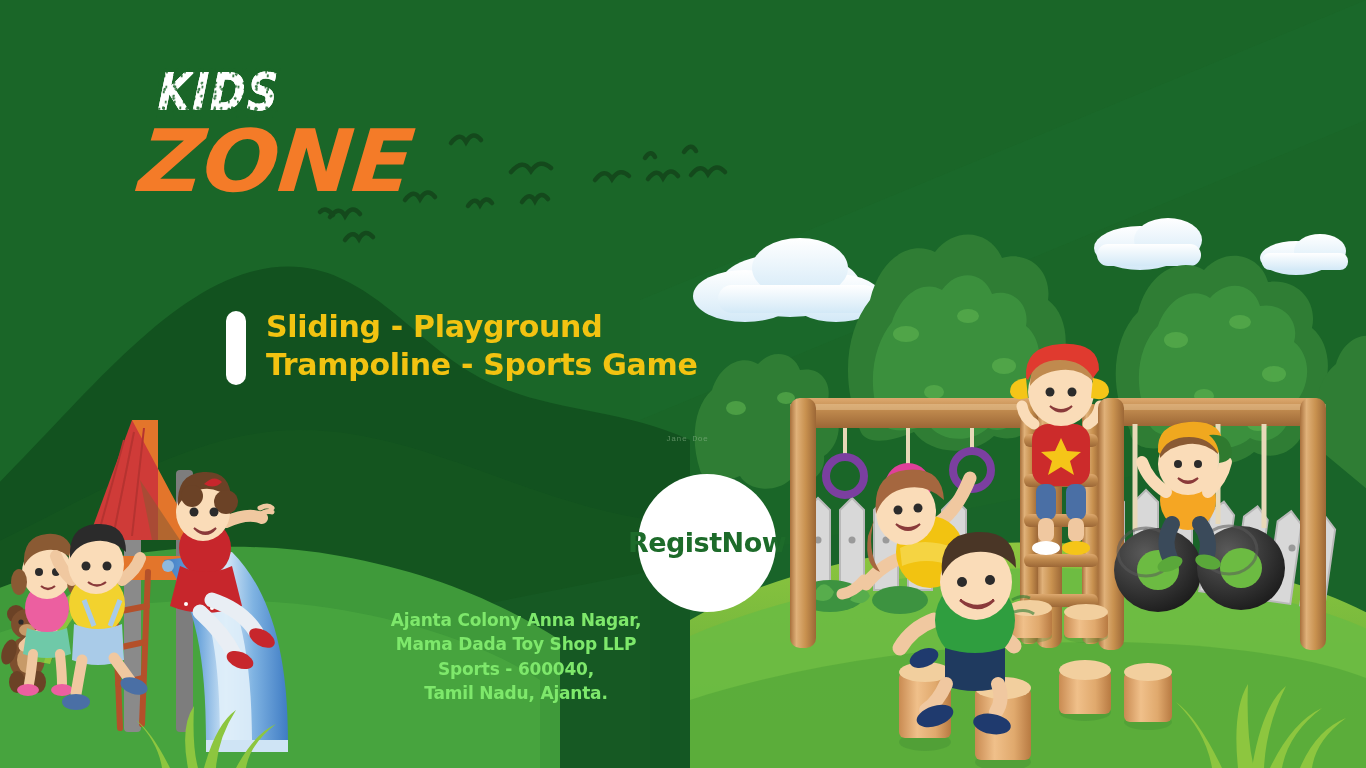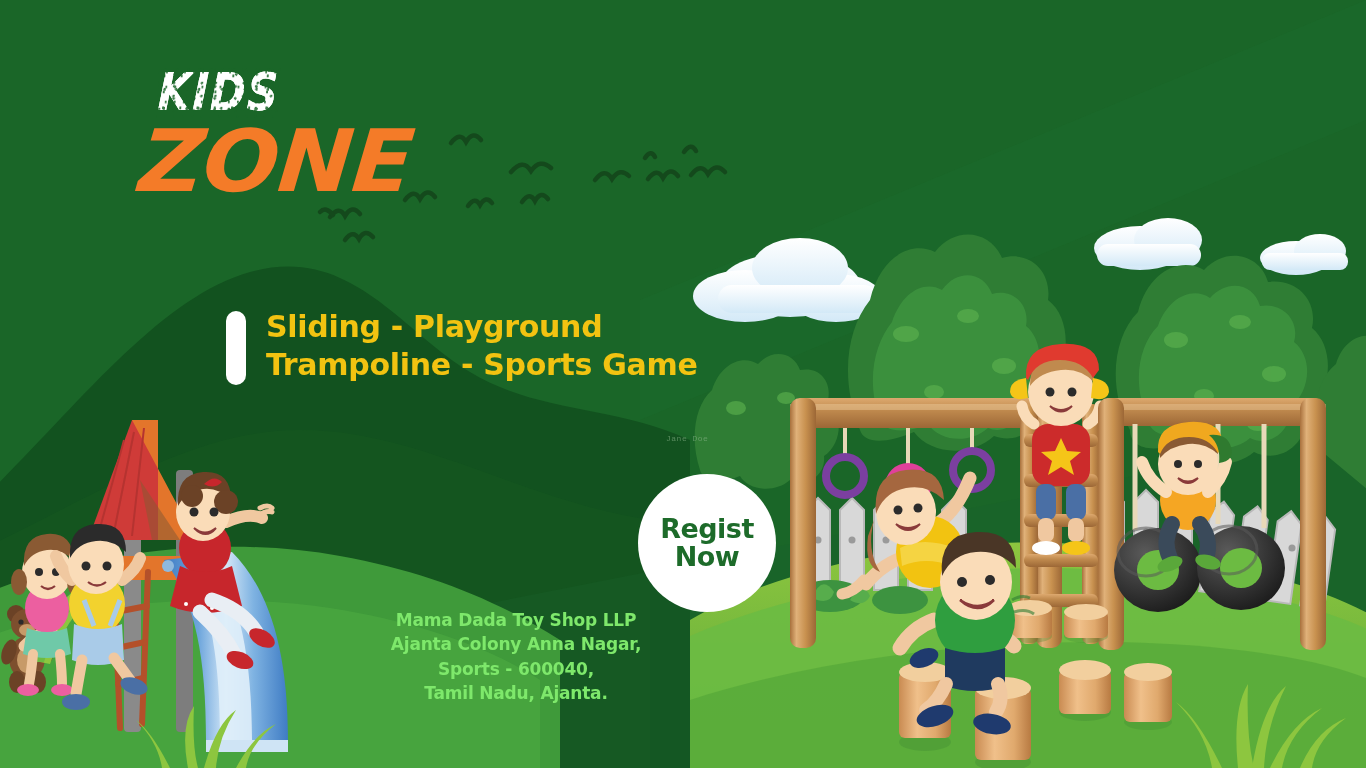--- a/index.html
+++ b/index.html
@@ -62,21 +62,21 @@
     font-family:"DejaVu Sans", sans-serif;
     font-weight:bold; font-size:30px; line-height:1.28;
     color:#f2c311; white-space:nowrap; letter-spacing:-0.3px;
   }
 
   
   #regist-badge {
     position:absolute; left:638px; top:474px;
     width:138px; height:138px; border-radius:50%;
     background:#ffffff;
-    display:flex; flex-direction:column;
+    display:flex; flex-direction:row;
     align-items:center; justify-content:center;
     line-height:1.02; cursor:pointer;
   }
   .regist-line {
     font-family:"DejaVu Sans", sans-serif;
     font-weight:bold; font-size:27px; color:#1d6b2a;
     letter-spacing:-0.5px;
   }
 
   
@@ -600,21 +600,21 @@
       <div class="headline-line">Trampoline - Sports Game</div>
     </div>
   </div>
 
   <div id="regist-badge">
     <span class="regist-line">Regist</span>
     <span class="regist-line">Now</span>
   </div>
 
   <div id="address-block">
+    <div class="address-line">Ajanta Colony Anna Nagar,</div>
     <div class="address-line">Mama Dada Toy Shop LLP</div>
-    <div class="address-line">Ajanta Colony Anna Nagar,</div>
     <div class="address-line">Sports - 600040,</div>
     <div class="address-line">Tamil Nadu, Ajanta.</div>
   </div>
 
   <div id="watermark">Jane Doe</div>
 
 </div>
 
 </body></html>

